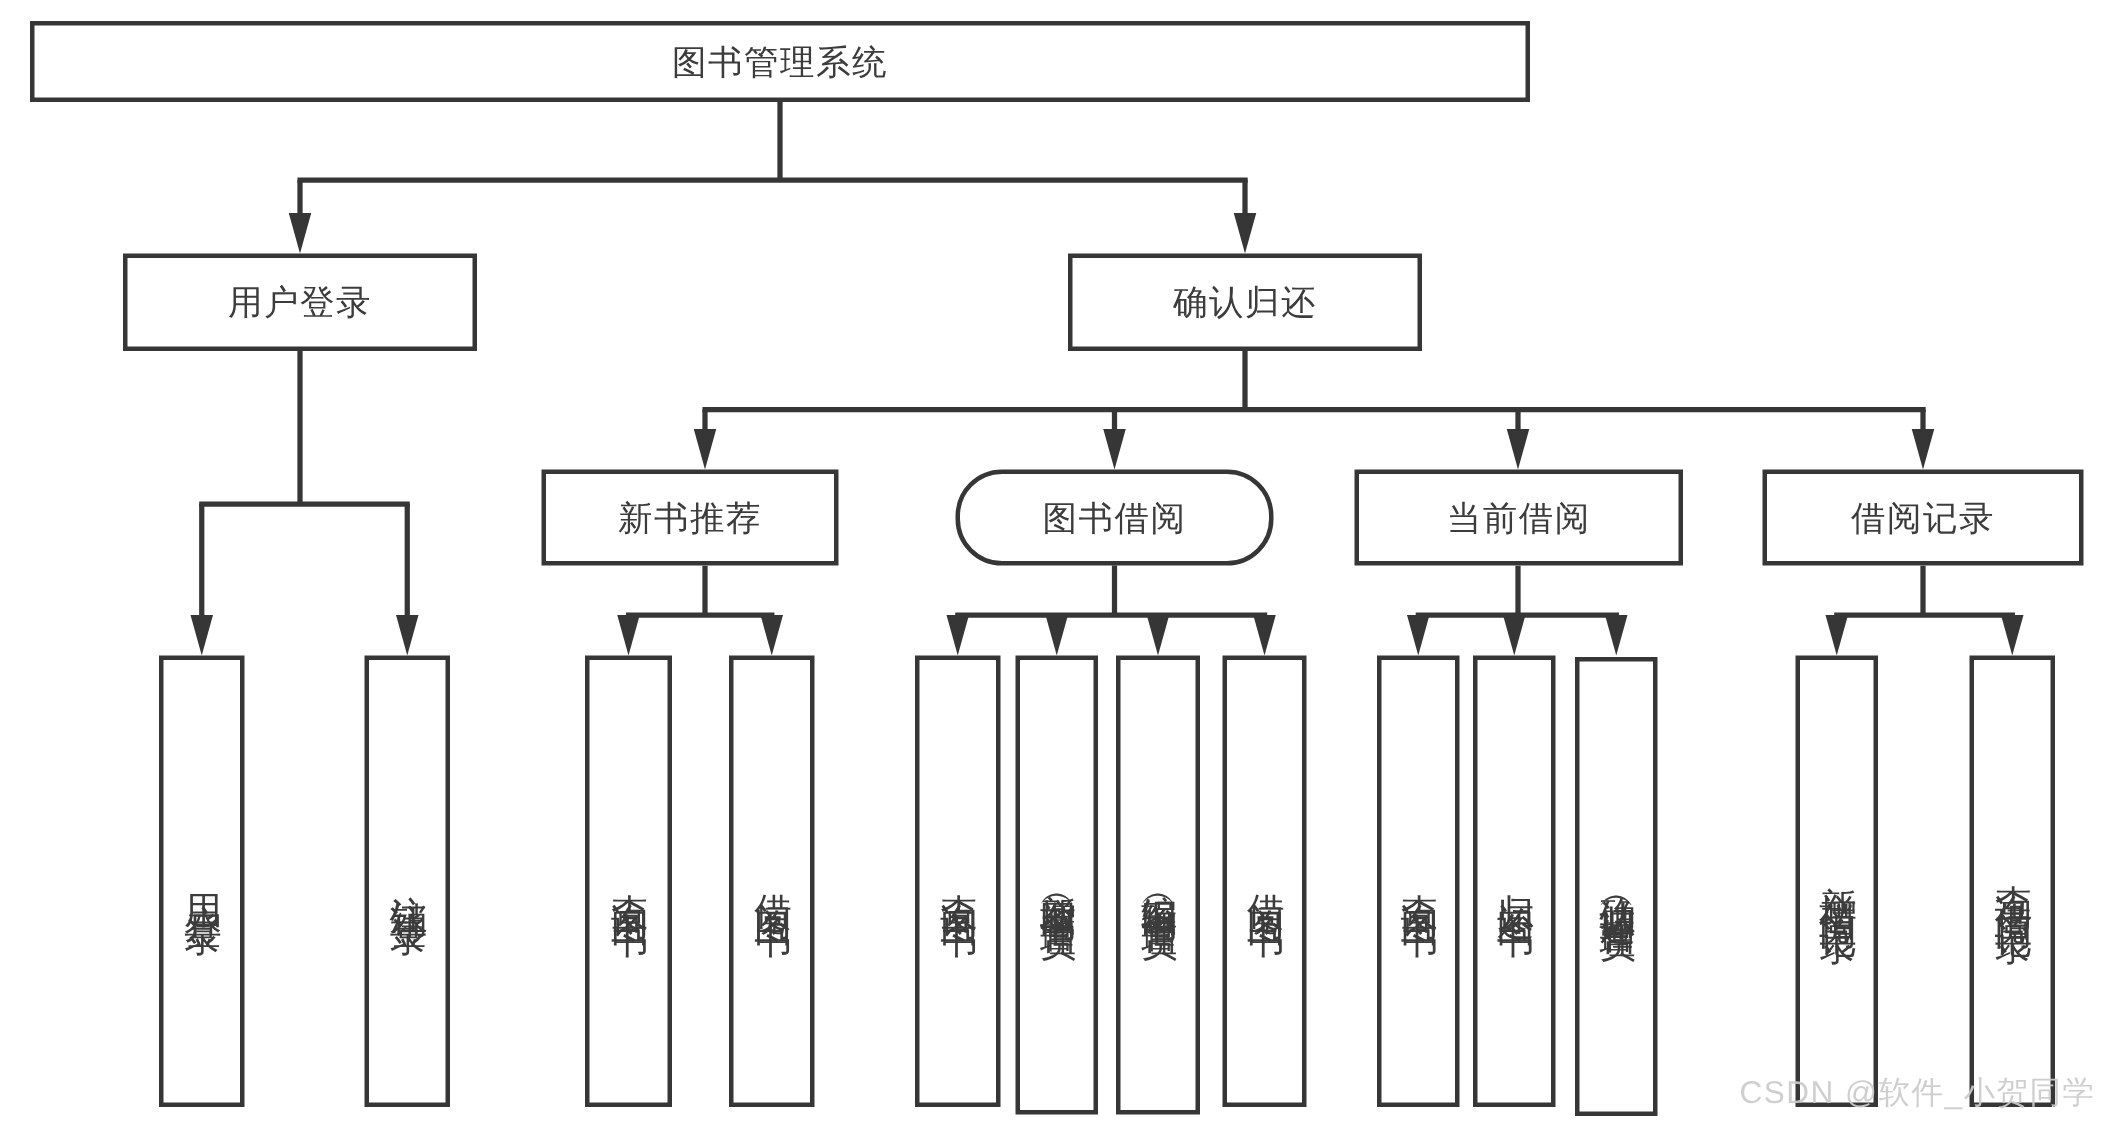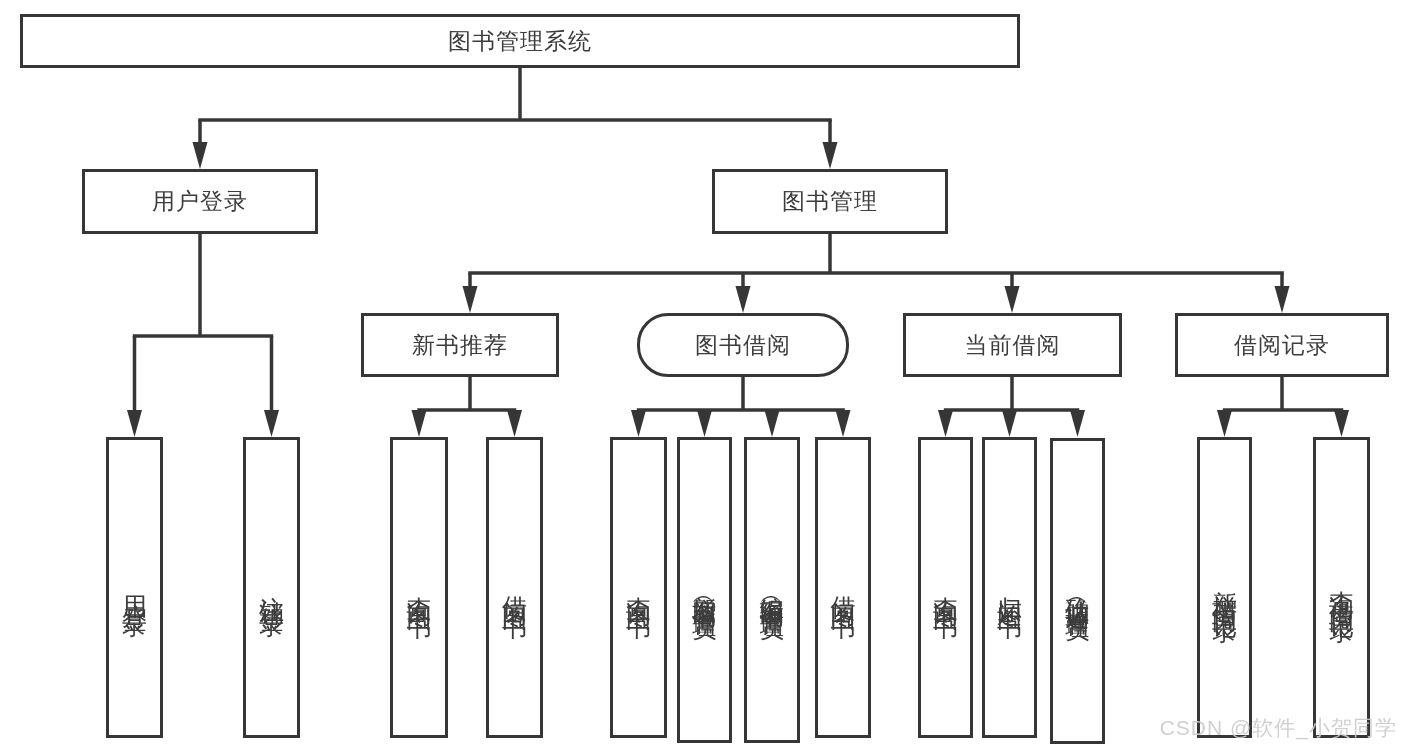--- a/index.html
+++ b/index.html
@@ -98,21 +98,21 @@
       <polygon points="1002,410 1017,410 1009.5,437"></polygon>
       <polygon points="1070,410 1085,410 1077.5,437"></polygon>
       <polygon points="1217,410 1232,410 1224.5,437"></polygon>
       <polygon points="1334,410 1349,410 1341.5,437"></polygon>
     </g>
   </svg>
 
   <div class="box h-label" style="left:20px; top:14px; width:1000px; height:54px;">图书管理系统</div>
 
   <div class="box h-label" style="left:82px; top:169px; width:236px; height:65px;">用户登录</div>
-  <div class="box h-label" style="left:712px; top:169px; width:236px; height:65px;">图书管理</div>
+  <div class="box h-label" style="left:712px; top:169px; width:236px; height:65px;">确认归还</div>
 
   <div class="box h-label" style="left:361px; top:313px; width:198px; height:64px;">新书推荐</div>
   <div class="box h-label" style="left:637px; top:313px; width:212px; height:64px;border-radius:31px;">图书借阅</div>
   <div class="box h-label" style="left:1175px; top:313px; width:214px; height:64px;">借阅记录</div>
   <div class="box h-label" style="left:903px; top:313px; width:219px; height:64px;">当前借阅</div>
 
   <div class="box leaf" style="left:106px; top:437px; width:57px; height:301px;">
     <span>用户登录</span>
   </div>
   <div class="box leaf" style="left:243px; top:437px; width:57px; height:301px;">

